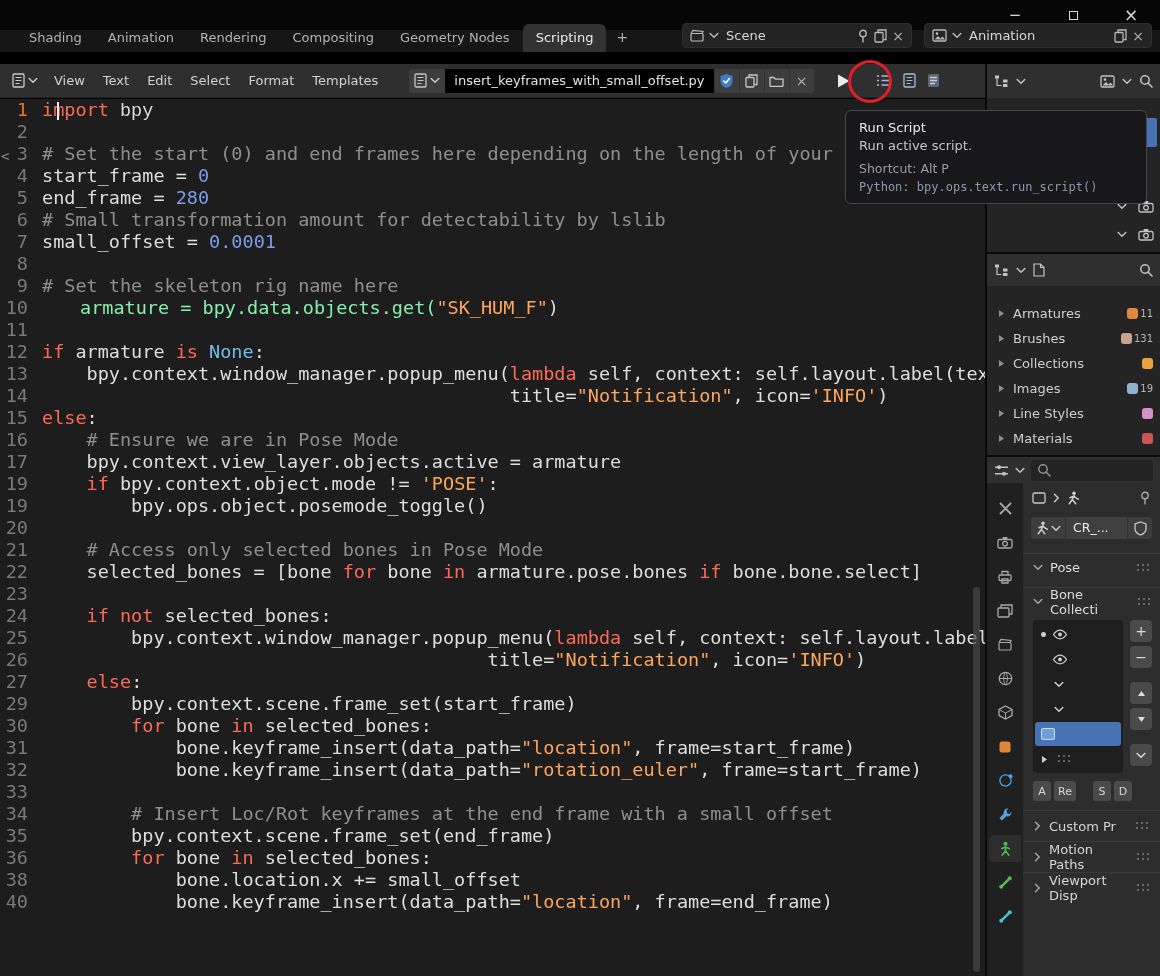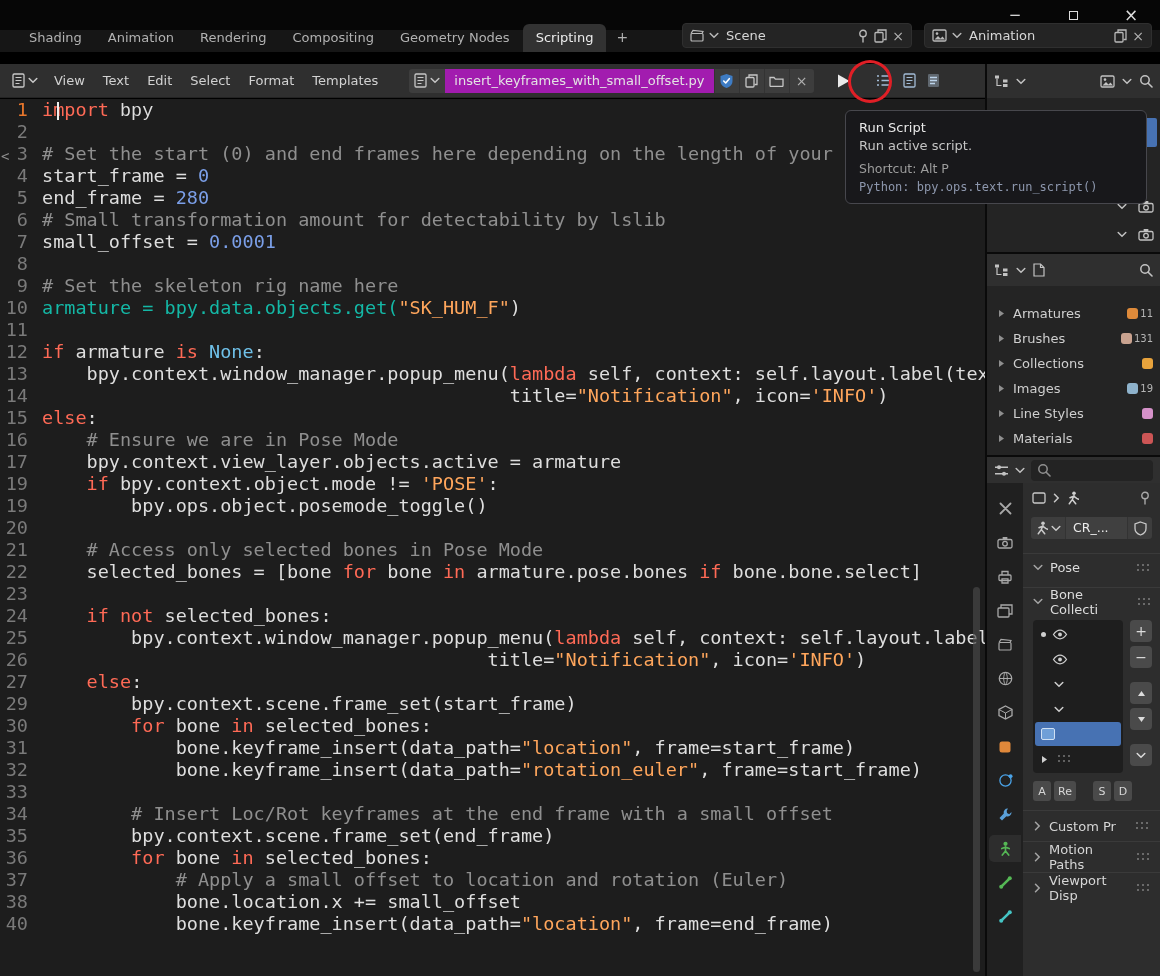--- a/index.html
+++ b/index.html
@@ -28,21 +28,21 @@
   .chip-scene{width:230px}.chip-vl{width:228px}
 
   
   .editor-header{position:absolute;top:64px;left:0;width:985px;height:34px;background:#2f2f2f;display:flex;align-items:center;padding-left:5px;color:#d2d2d2;border-bottom:1px solid #232323}
   .etype{display:flex;align-items:center;gap:3px;padding:0 7px;color:#c9c9c9}
   .menus{display:flex}
   .menuitem{padding:0 9px;line-height:33px;font-size:13px;color:#d2d2d2;white-space:nowrap}
   .datablock{display:flex;align-items:center;margin-left:22px}
   .db-part{height:24px;display:flex;align-items:center;justify-content:center;background:#3d3d3d;color:#c6c6c6;width:25px;border-left:1px solid #333}
   .db-iconbtn{width:36px;gap:3px;border-radius:3px 0 0 3px;border-left:none}
-  .db-name{height:24px;line-height:24px;background:#a21caf;padding:0 9px;min-width:238px;color:#e4e4e4;font-size:13px;white-space:nowrap;overflow:hidden}
+  .db-name{height:24px;line-height:24px;background:#000000;padding:0 9px;min-width:238px;color:#e4e4e4;font-size:13px;white-space:nowrap;overflow:hidden}
   .db-last{border-radius:0 3px 3px 0}
   .runbtn{margin-left:16px;width:28px;display:flex;justify-content:center;color:#eaeaea}
   .htoggles{display:flex;gap:11px;margin-left:18px;color:#a3bcd6}
   .red-circle{position:absolute;left:848px;top:60px;width:44px;height:43px;border:3.5px solid #e01f26;border-radius:50%;z-index:60;pointer-events:none}
 
   
   .code{position:absolute;top:99px;left:0;width:985px;height:877px;background:#1d1d1d;overflow:hidden;
         font-family:"DejaVu Sans Mono",monospace;font-size:18.5px;line-height:22px}
   .code-line{display:flex;height:22px;white-space:pre}
   .gutter{width:42px;flex:none;text-align:right;padding-right:14px;color:#7a7a7a}
@@ -291,21 +291,21 @@
     <div>
         <div class="code-line"><span class="gutter cur">1</span><span class="ltxt"><span style="color: rgb(255, 106, 86);">import</span><span style="color: rgb(222, 222, 222); font-family: Liberation Mono, monospace;"> bpy</span></span></div>
         <div class="code-line"><span class="gutter">2</span><span class="ltxt"></span></div>
         <div class="code-line"><span class="gutter">3</span><span class="ltxt"><span style="color: rgb(143, 143, 143);"># Set the start (0) and end frames here depending on the length of your animati</span></span></div>
         <div class="code-line"><span class="gutter">4</span><span class="ltxt"><span style="color: rgb(222, 222, 222);">start_frame = </span><span style="color: rgb(123, 159, 232);">0</span></span></div>
         <div class="code-line"><span class="gutter">5</span><span class="ltxt"><span style="color: rgb(222, 222, 222);">end_frame = </span><span style="color: rgb(123, 159, 232);">280</span></span></div>
         <div class="code-line"><span class="gutter">6</span><span class="ltxt"><span style="color: rgb(143, 143, 143);"># Small transformation amount for detectability by lslib</span></span></div>
         <div class="code-line"><span class="gutter">7</span><span class="ltxt"><span style="color: rgb(222, 222, 222);">small_offset = </span><span style="color: rgb(123, 159, 232);">0.0001</span></span></div>
         <div class="code-line"><span class="gutter">8</span><span class="ltxt"></span></div>
         <div class="code-line"><span class="gutter">9</span><span class="ltxt"><span style="color: rgb(143, 143, 143);"># Set the skeleton rig name here</span></span></div>
-        <div class="code-line"><span class="gutter">10</span><span class="ltxt"><span style="color: #14b8a6;">armature = bpy.data.objects.get(</span><span style="color: rgb(255, 166, 92);">"SK_HUM_F"</span><span style="color: rgb(222, 222, 222);">)</span></span></div>
+        <div class="code-line"><span class="gutter">10</span><span class="ltxt"><span style="color: #86efac; margin-left: 38px;">armature = bpy.data.objects.get(</span><span style="color: rgb(255, 166, 92);">"SK_HUM_F"</span><span style="color: rgb(222, 222, 222);">)</span></span></div>
         <div class="code-line"><span class="gutter">11</span><span class="ltxt"></span></div>
         <div class="code-line"><span class="gutter">12</span><span class="ltxt"><span style="color: rgb(255, 106, 86);">if</span><span style="color: rgb(222, 222, 222);"> armature </span><span style="color: rgb(255, 106, 86);">is</span><span style="color: rgb(222, 222, 222);"> </span><span style="color: rgb(111, 192, 232);">None</span><span style="color: rgb(222, 222, 222);">:</span></span></div>
         <div class="code-line"><span class="gutter">13</span><span class="ltxt"><span style="color: rgb(222, 222, 222);">    bpy.context.window_manager.popup_menu(</span><span style="color: rgb(255, 106, 86);">lambda</span><span style="color: rgb(222, 222, 222);"> self, context: self.layout.label(text=</span></span></div>
         <div class="code-line"><span class="gutter">14</span><span class="ltxt"><span style="color: rgb(222, 222, 222);">                                          title=</span><span style="color: rgb(255, 166, 92);">"Notification"</span><span style="color: rgb(222, 222, 222);">, icon=</span><span style="color: rgb(255, 166, 92);">'INFO'</span><span style="color: rgb(222, 222, 222);">)</span></span></div>
         <div class="code-line"><span class="gutter">15</span><span class="ltxt"><span style="color: rgb(255, 106, 86);">else</span><span style="color: rgb(222, 222, 222);">:</span></span></div>
         <div class="code-line"><span class="gutter">16</span><span class="ltxt"><span style="color: rgb(143, 143, 143);">    # Ensure we are in Pose Mode</span></span></div>
         <div class="code-line"><span class="gutter">17</span><span class="ltxt"><span style="color: rgb(222, 222, 222);">    bpy.context.view_layer.objects.active = armature</span></span></div>
         <div class="code-line"><span class="gutter">19</span><span class="ltxt"><span style="color: rgb(222, 222, 222);">    </span><span style="color: rgb(255, 106, 86);">if</span><span style="color: rgb(222, 222, 222);"> bpy.context.object.mode != </span><span style="color: rgb(255, 166, 92);">'POSE'</span><span style="color: rgb(222, 222, 222);">:</span></span></div>
         <div class="code-line"><span class="gutter">19</span><span class="ltxt"><span style="color: rgb(222, 222, 222);">        bpy.ops.object.posemode_toggle()</span></span></div>
         <div class="code-line"><span class="gutter">20</span><span class="ltxt"></span></div>
@@ -317,21 +317,20 @@
         <div class="code-line"><span class="gutter">26</span><span class="ltxt"><span style="color: rgb(222, 222, 222);">                                        title=</span><span style="color: rgb(255, 166, 92);">"Notification"</span><span style="color: rgb(222, 222, 222);">, icon=</span><span style="color: rgb(255, 166, 92);">'INFO'</span><span style="color: rgb(222, 222, 222);">)</span></span></div>
         <div class="code-line"><span class="gutter">27</span><span class="ltxt"><span style="color: rgb(222, 222, 222);">    </span><span style="color: rgb(255, 106, 86);">else</span><span style="color: rgb(222, 222, 222);">:</span></span></div>
         <div class="code-line"><span class="gutter">29</span><span class="ltxt"><span style="color: rgb(222, 222, 222);">        bpy.context.scene.frame_set(start_frame)</span></span></div>
         <div class="code-line"><span class="gutter">30</span><span class="ltxt"><span style="color: rgb(222, 222, 222);">        </span><span style="color: rgb(255, 106, 86);">for</span><span style="color: rgb(222, 222, 222);"> bone </span><span style="color: rgb(255, 106, 86);">in</span><span style="color: rgb(222, 222, 222);"> selected_bones:</span></span></div>
         <div class="code-line"><span class="gutter">31</span><span class="ltxt"><span style="color: rgb(222, 222, 222);">            bone.keyframe_insert(data_path=</span><span style="color: rgb(255, 166, 92);">"location"</span><span style="color: rgb(222, 222, 222);">, frame=start_frame)</span></span></div>
         <div class="code-line"><span class="gutter">32</span><span class="ltxt"><span style="color: rgb(222, 222, 222);">            bone.keyframe_insert(data_path=</span><span style="color: rgb(255, 166, 92);">"rotation_euler"</span><span style="color: rgb(222, 222, 222);">, frame=start_frame)</span></span></div>
         <div class="code-line"><span class="gutter">33</span><span class="ltxt"></span></div>
         <div class="code-line"><span class="gutter">34</span><span class="ltxt"><span style="color: rgb(143, 143, 143);">        # Insert Loc/Rot keyframes at the end frame with a small offset</span></span></div>
         <div class="code-line"><span class="gutter">35</span><span class="ltxt"><span style="color: rgb(222, 222, 222);">        bpy.context.scene.frame_set(end_frame)</span></span></div>
         <div class="code-line"><span class="gutter">36</span><span class="ltxt"><span style="color: rgb(222, 222, 222);">        </span><span style="color: rgb(255, 106, 86);">for</span><span style="color: rgb(222, 222, 222);"> bone </span><span style="color: rgb(255, 106, 86);">in</span><span style="color: rgb(222, 222, 222);"> selected_bones:</span></span></div>
-        <div class="code-line"><span class="gutter">37</span><span class="ltxt"><span style="color: rgb(143, 143, 143);">            # Apply a small offset to location and rotation (Euler)</span></span></div>
         <div class="code-line"><span class="gutter">38</span><span class="ltxt"><span style="color: rgb(222, 222, 222);">            bone.location.x += small_offset</span></span></div>
         <div class="code-line"><span class="gutter">40</span><span class="ltxt"><span style="color: rgb(222, 222, 222);">            bone.keyframe_insert(data_path=</span><span style="color: rgb(255, 166, 92);">"location"</span><span style="color: rgb(222, 222, 222);">, frame=end_frame)</span></span></div>
       </div>
     <div class="caret"></div>
     <div class="vscroll">
         <div class="vthumb"></div>
       </div>
     <span class="collapse">&lt;</span>
   </div>
 

